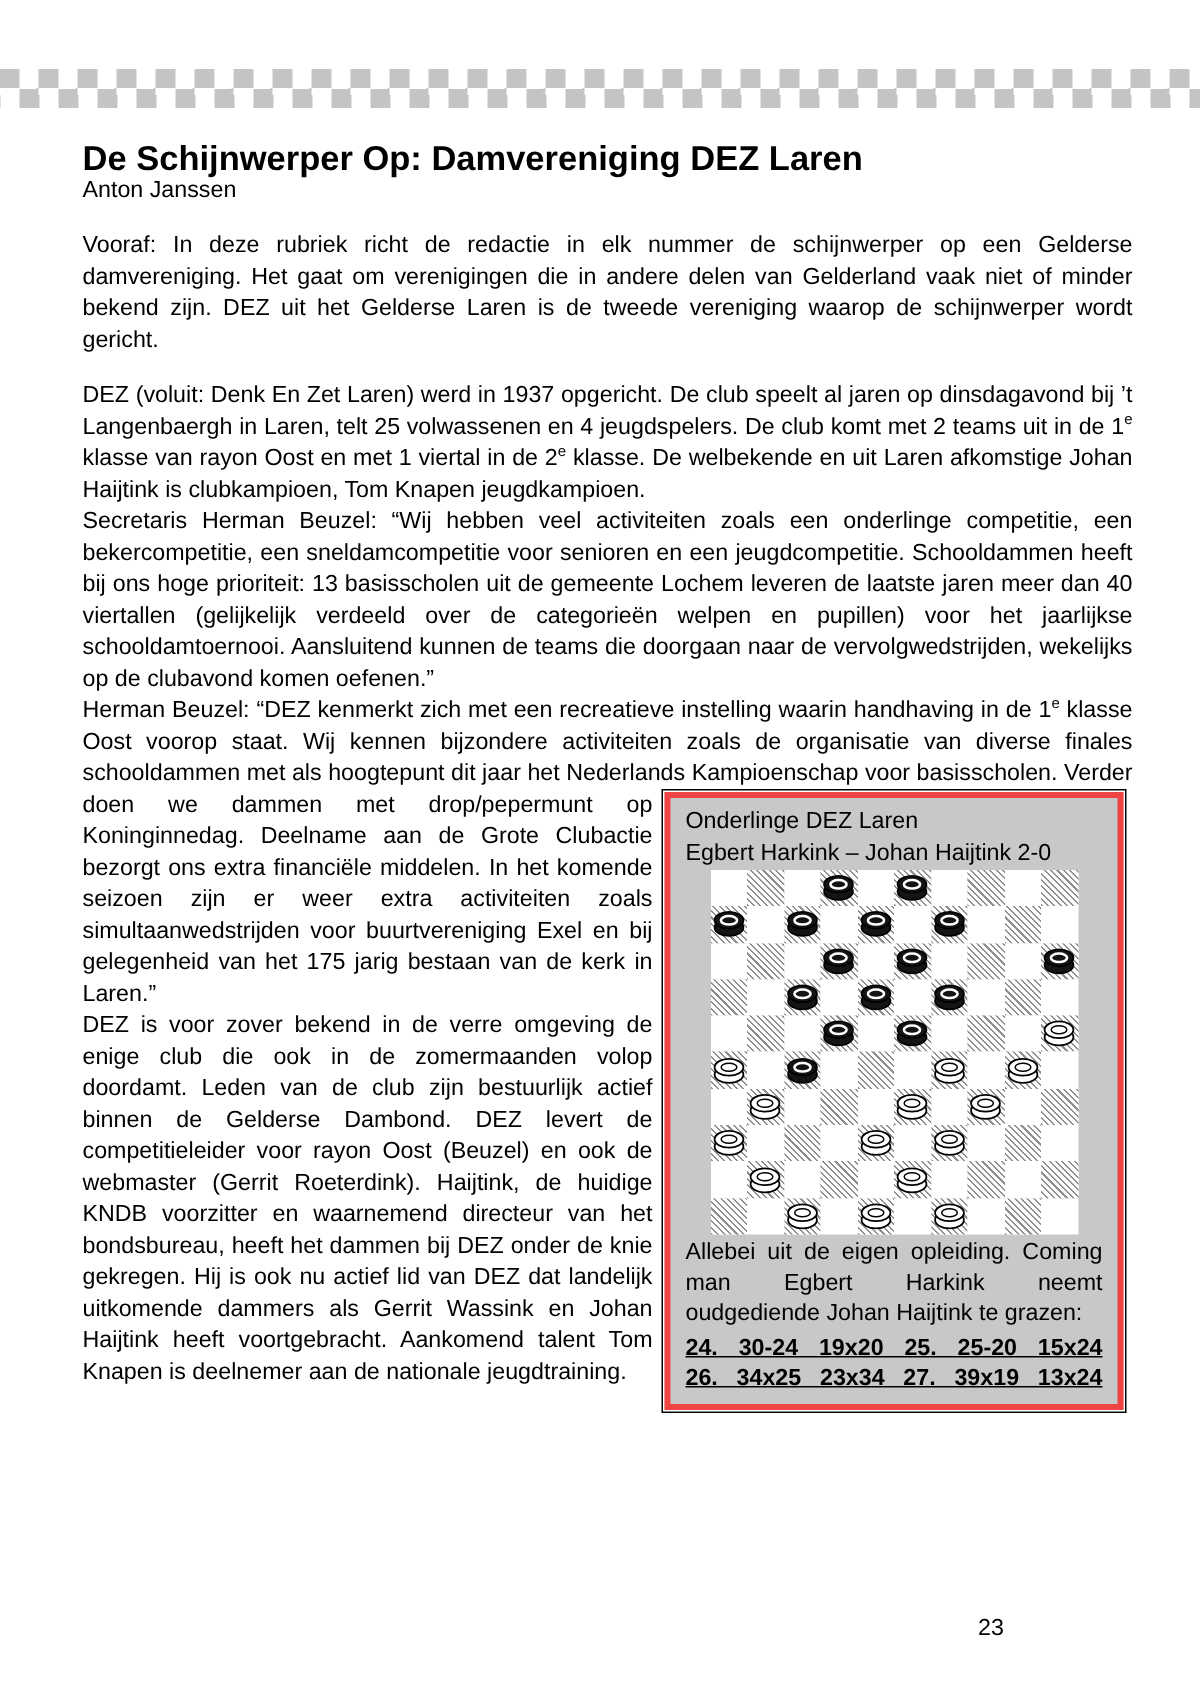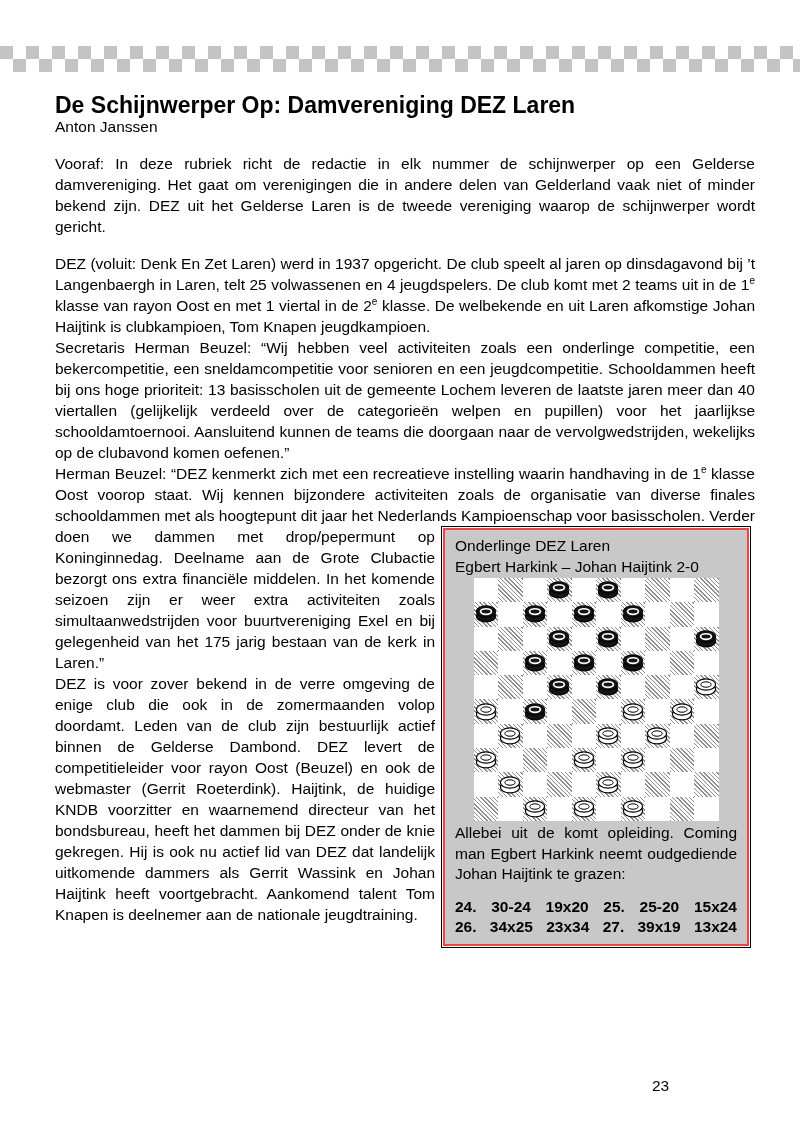--- a/index.html
+++ b/index.html
@@ -36,21 +36,21 @@
   sup.ord{font-size:10px;line-height:0;vertical-align:super;}
 
   
   .diagram-box{
     display:block;
     float:right;
     width:306px;
     box-sizing:border-box;
     margin:2px 6px 10px 8px;
     background:var(--box-bg,#c8c8c8);
-    border:2px solid #ef4444;
+    border:4px solid #ef4444;
     outline:1px solid #000;
     outline-offset:1px;
     padding:5px 10px 6px 10px;
     text-align:left;
   }
   .diagram-title,.diagram-subtitle{
     font-size:15.5px;line-height:21px;white-space:nowrap;
   }
   .draughts-board{
     display:grid;
@@ -67,21 +67,21 @@
   }
   .piece{
     position:absolute;left:50%;top:50%;
     transform:translate(-50%,-53%);
     width:22px;height:19px;
   }
   .diagram-caption{
     margin:2px 0 0 0;
     font-size:15.5px;line-height:20.5px;text-align:justify;
   }
-  .moves{margin-top:12px;}
+  .moves{margin-top:2px;text-decoration:underline;}
   .move-line{
     font-size:15.5px;line-height:20.5px;font-weight:bold;
     white-space:normal;
   }
   .move-line.justify{text-align:justify;text-align-last:justify;}
   .page-number{
     position:absolute;top:1077px;left:652px;
     font-size:15.5px;
   }
 </style>
@@ -382,21 +382,21 @@
               <span class="piece"><svg width="22" height="19" viewBox="0 0 22 19">
                   <ellipse cx="11" cy="12.4" rx="9.6" ry="5.6" fill="#ffffff" stroke="#000" stroke-width="1.2"></ellipse>
                   <ellipse cx="11" cy="7.6" rx="9.6" ry="5.6" fill="#ffffff" stroke="#000" stroke-width="1.2"></ellipse>
                   <ellipse cx="11" cy="7.6" rx="5.2" ry="2.7" fill="none" stroke="#000000" stroke-width="1"></ellipse>
                 </svg></span>
             </span>
             <span class="sq light"></span>
             <span class="sq dark"></span>
             <span class="sq light"></span>
           </span>
-        <span class="diagram-caption" style="display:block">Allebei uit de komt opleiding. Coming man Egbert Harkink neemt oudgediende Johan Haijtink te grazen:</span>
+        <span class="diagram-caption" style="display:block">Allebei uit de eigen opleiding. Coming man Egbert Harkink neemt oudgediende Johan Haijtink te grazen:</span>
         <span class="moves" style="display:block">
           <span class="move-line justify" style="display:block">24. 30-24 19x20 25. 25-20 15x24</span>
           <span class="move-line justify" style="display:block">26. 34x25 23x34 27. 39x19 13x24</span>
         </span>
       </span><span> voor basisscholen. Verder doen we dammen met drop/pepermunt op Koninginnedag. Deelname aan de Grote Clubactie bezorgt ons extra financiële middelen. In het komende seizoen zijn er weer extra activiteiten zoals simultaanwedstrijden voor buurtvereniging Exel en bij gelegenheid van het 175 jarig bestaan van de kerk in Laren.”</span></p>
 
     <p class="body-par">DEZ is voor zover bekend in de verre omgeving de enige club die ook in de zomermaanden volop doordamt. Leden van de club zijn bestuurlijk actief binnen de Gelderse Dambond. DEZ levert de competitieleider voor rayon Oost (Beuzel) en ook de webmaster (Gerrit Roeterdink). Haijtink, de huidige KNDB voorzitter en waarnemend directeur van het bondsbureau, heeft het dammen bij DEZ onder de knie gekregen. Hij is ook nu actief lid van DEZ dat landelijk uitkomende dammers als Gerrit Wassink en Johan Haijtink heeft voortgebracht. Aankomend talent Tom Knapen is deelnemer aan de nationale jeugdtraining.</p>
   </div>
 
   <div class="page-number">23</div>

